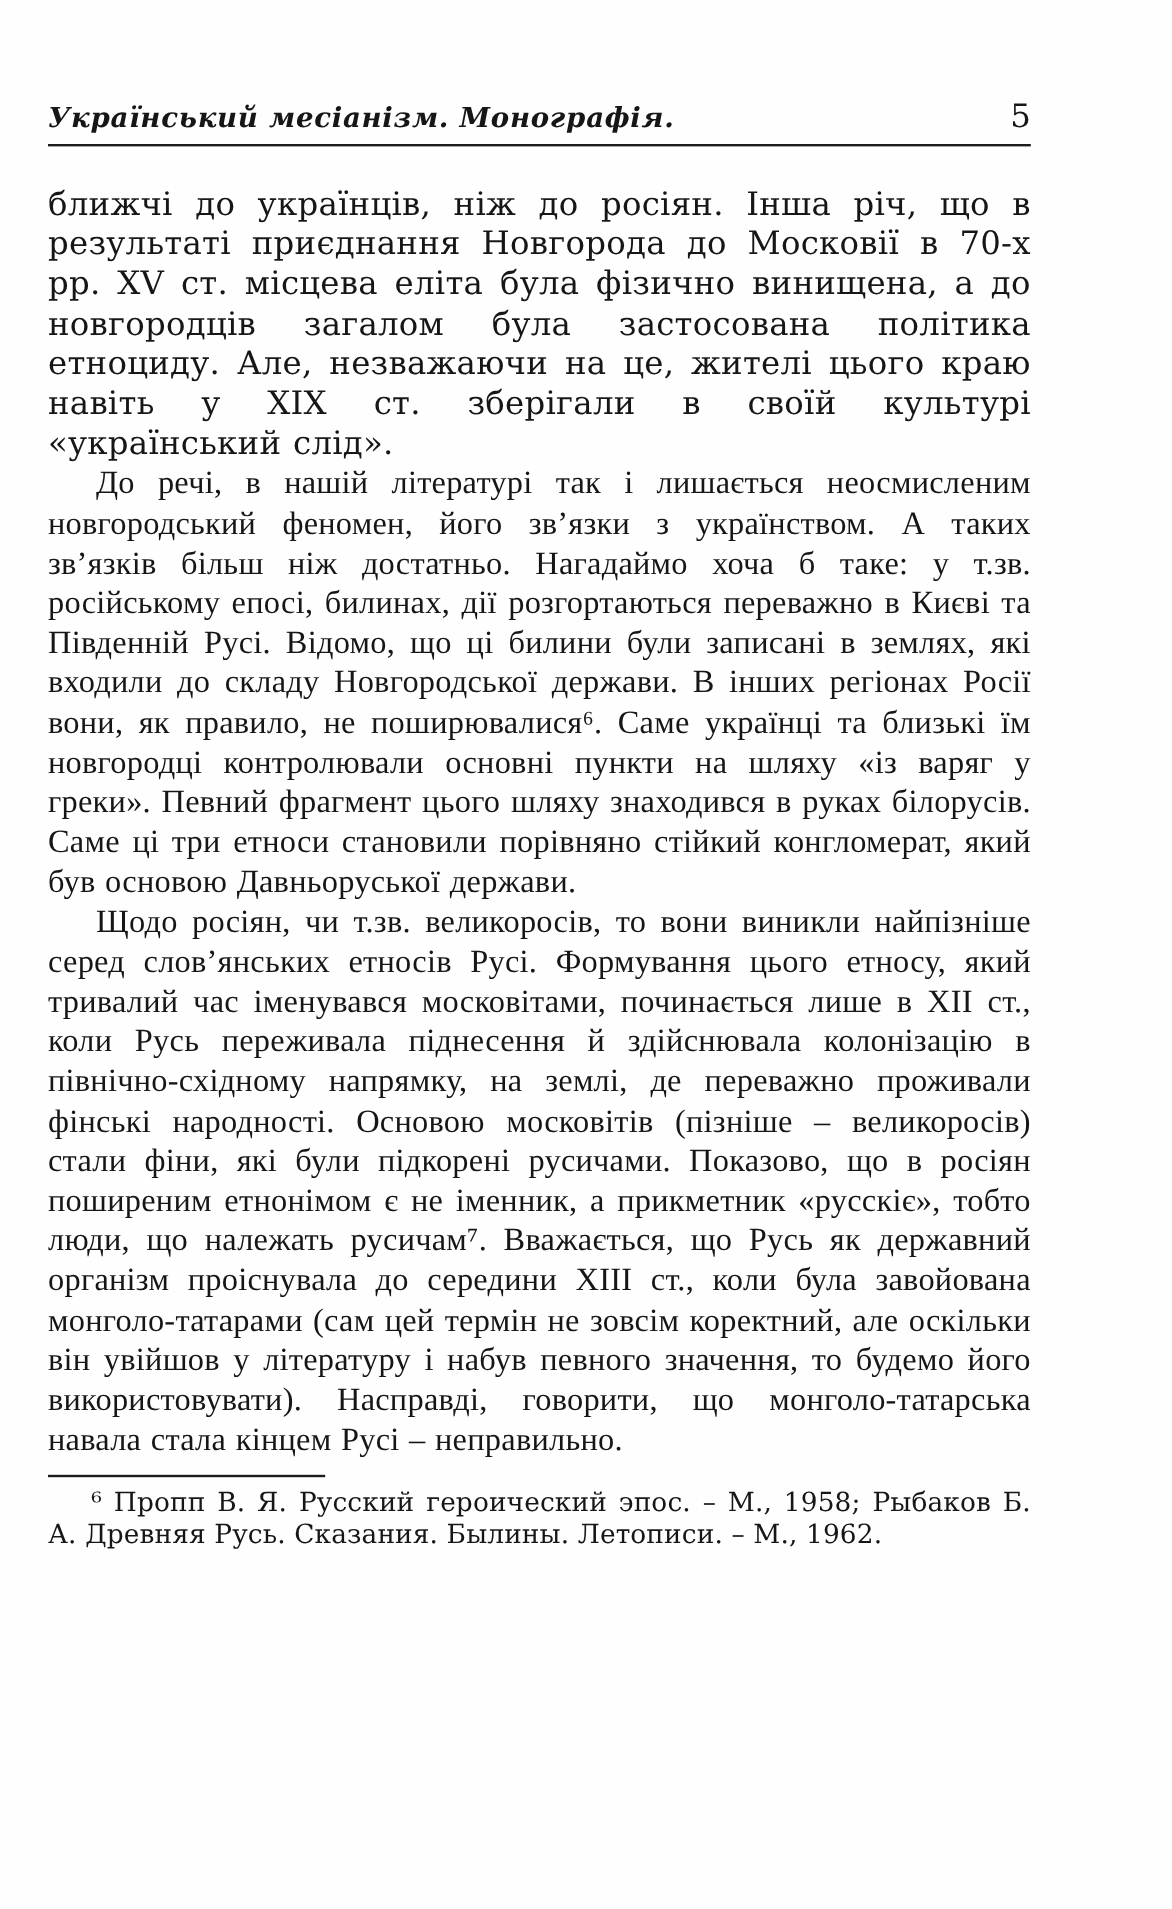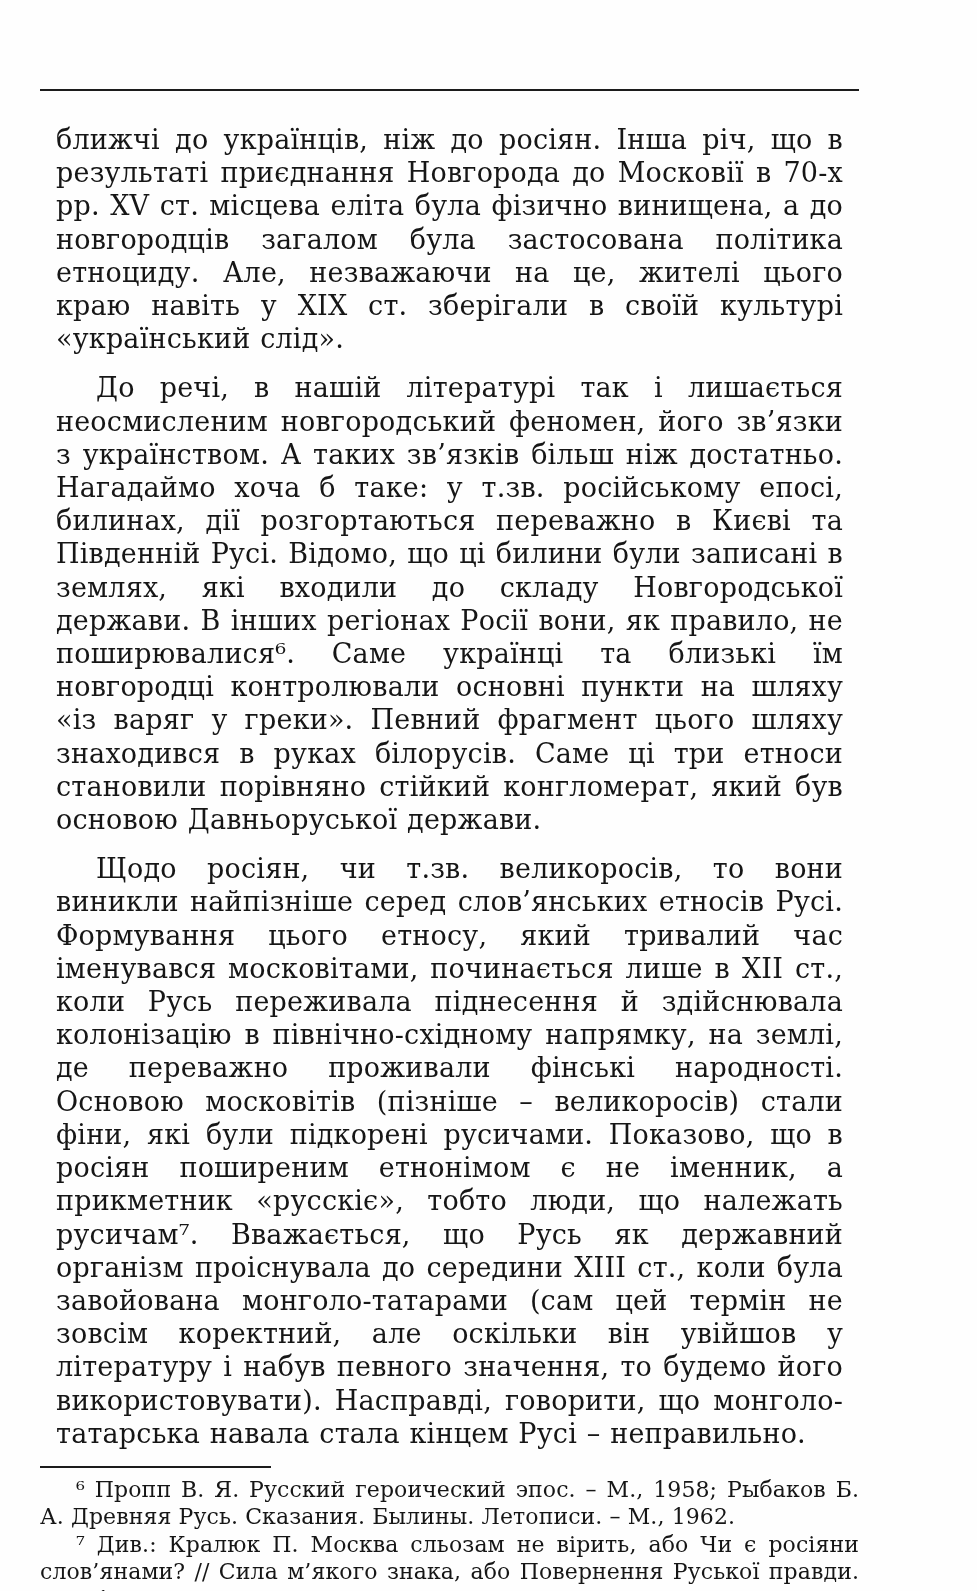--- a/index.html
+++ b/index.html
@@ -38,22 +38,22 @@
   }
 
   .body-text {
     margin-top: 32px;
     font-size: 27px;
     line-height: 33.2px;
     text-align: justify;
     letter-spacing: 0.2px;
     word-spacing: 1px;
   }
-  .para { margin: 16px; }
-  .para.indented { text-indent: 40px; }
+  .para { margin: 0; }
+  .para.indented { text-indent: 40px; font-family: Liberation Serif, serif; }
 
   .footnotes {
     margin-top: 12px;
     font-size: 22px;
     line-height: 27.5px;
     text-align: justify;
     letter-spacing: 0.1px;
   }
   .footnote-rule {
     width: 231px;
@@ -61,28 +61,31 @@
     background: #1c1c1c;
     margin-bottom: 8px;
   }
   .footnote { text-indent: 36px; margin: 0; }
 </style>
 </head>
 <body>
 
 <div class="page">
 
+  <header class="page-header">
+    <span class="running-title">Український месіанізм. Монографія.</span>
+    <span class="page-number">5</span>
+  </header>
 
   <div class="header-rule"></div>
 
   <main class="body-text">
     <p class="para">ближчі до українців, ніж до росіян. Інша річ, що в результаті приєднання Новгорода до Московії в 70-х рр. XV ст. місцева еліта була фізично винищена, а до новгородців загалом була застосована політика етноциду. Але, незважаючи на це, жителі цього краю навіть у XIX ст. зберігали в своїй культурі «український слід».</p>
     <p class="para indented">До речі, в нашій літературі так і лишається неосмисленим новгородський феномен, його зв’язки з українством. А таких зв’язків більш ніж достатньо. Нагадаймо хоча б таке: у т.зв. російському епосі, билинах, дії розгортаються переважно в Києві та Південній Русі. Відомо, що ці билини були записані в землях, які входили до складу Новгородської держави. В інших регіонах Росії вони, як правило, не поширювалися⁶. Саме українці та близькі їм новгородці контролювали основні пункти на шляху «із варяг у греки». Певний фрагмент цього шляху знаходився в руках білорусів. Саме ці три етноси становили порівняно стійкий конгломерат, який був основою Давньоруської держави.</p>
     <p class="para indented">Щодо росіян, чи т.зв. великоросів, то вони виникли найпізніше серед слов’янських етносів Русі. Формування цього етносу, який тривалий час іменувався московітами, починається лише в XII ст., коли Русь переживала піднесення й здійснювала колонізацію в північно-східному напрямку, на землі, де переважно проживали фінські народності. Основою московітів (пізніше – великоросів) стали фіни, які були підкорені русичами. Показово, що в росіян поширеним етнонімом є не іменник, а прикметник «русскіє», тобто люди, що належать русичам⁷. Вважається, що Русь як державний організм проіснувала до середини XIII ст., коли була завойована монголо-татарами (сам цей термін не зовсім коректний, але оскільки він увійшов у літературу і набув певного значення, то будемо його використовувати). Насправді, говорити, що монголо-татарська навала стала кінцем Русі – неправильно.</p>
   </main>
 
   <footer class="footnotes">
     <div class="footnote-rule"></div>
     <p class="footnote">⁶ Пропп В. Я. Русский героический эпос. – М., 1958; Рыбаков Б. А. Древняя Русь. Сказания. Былины. Летописи. – М., 1962.</p>
-    <p class="footnote">⁷ Див.: Кралюк П. Москва сльозам не вірить, або Чи є росіяни слов’янами? // Сила м’якого знака, або Повернення Руської правди. – С.310-323.</p>
   </footer>
 
 </div>
 
 </body></html>

